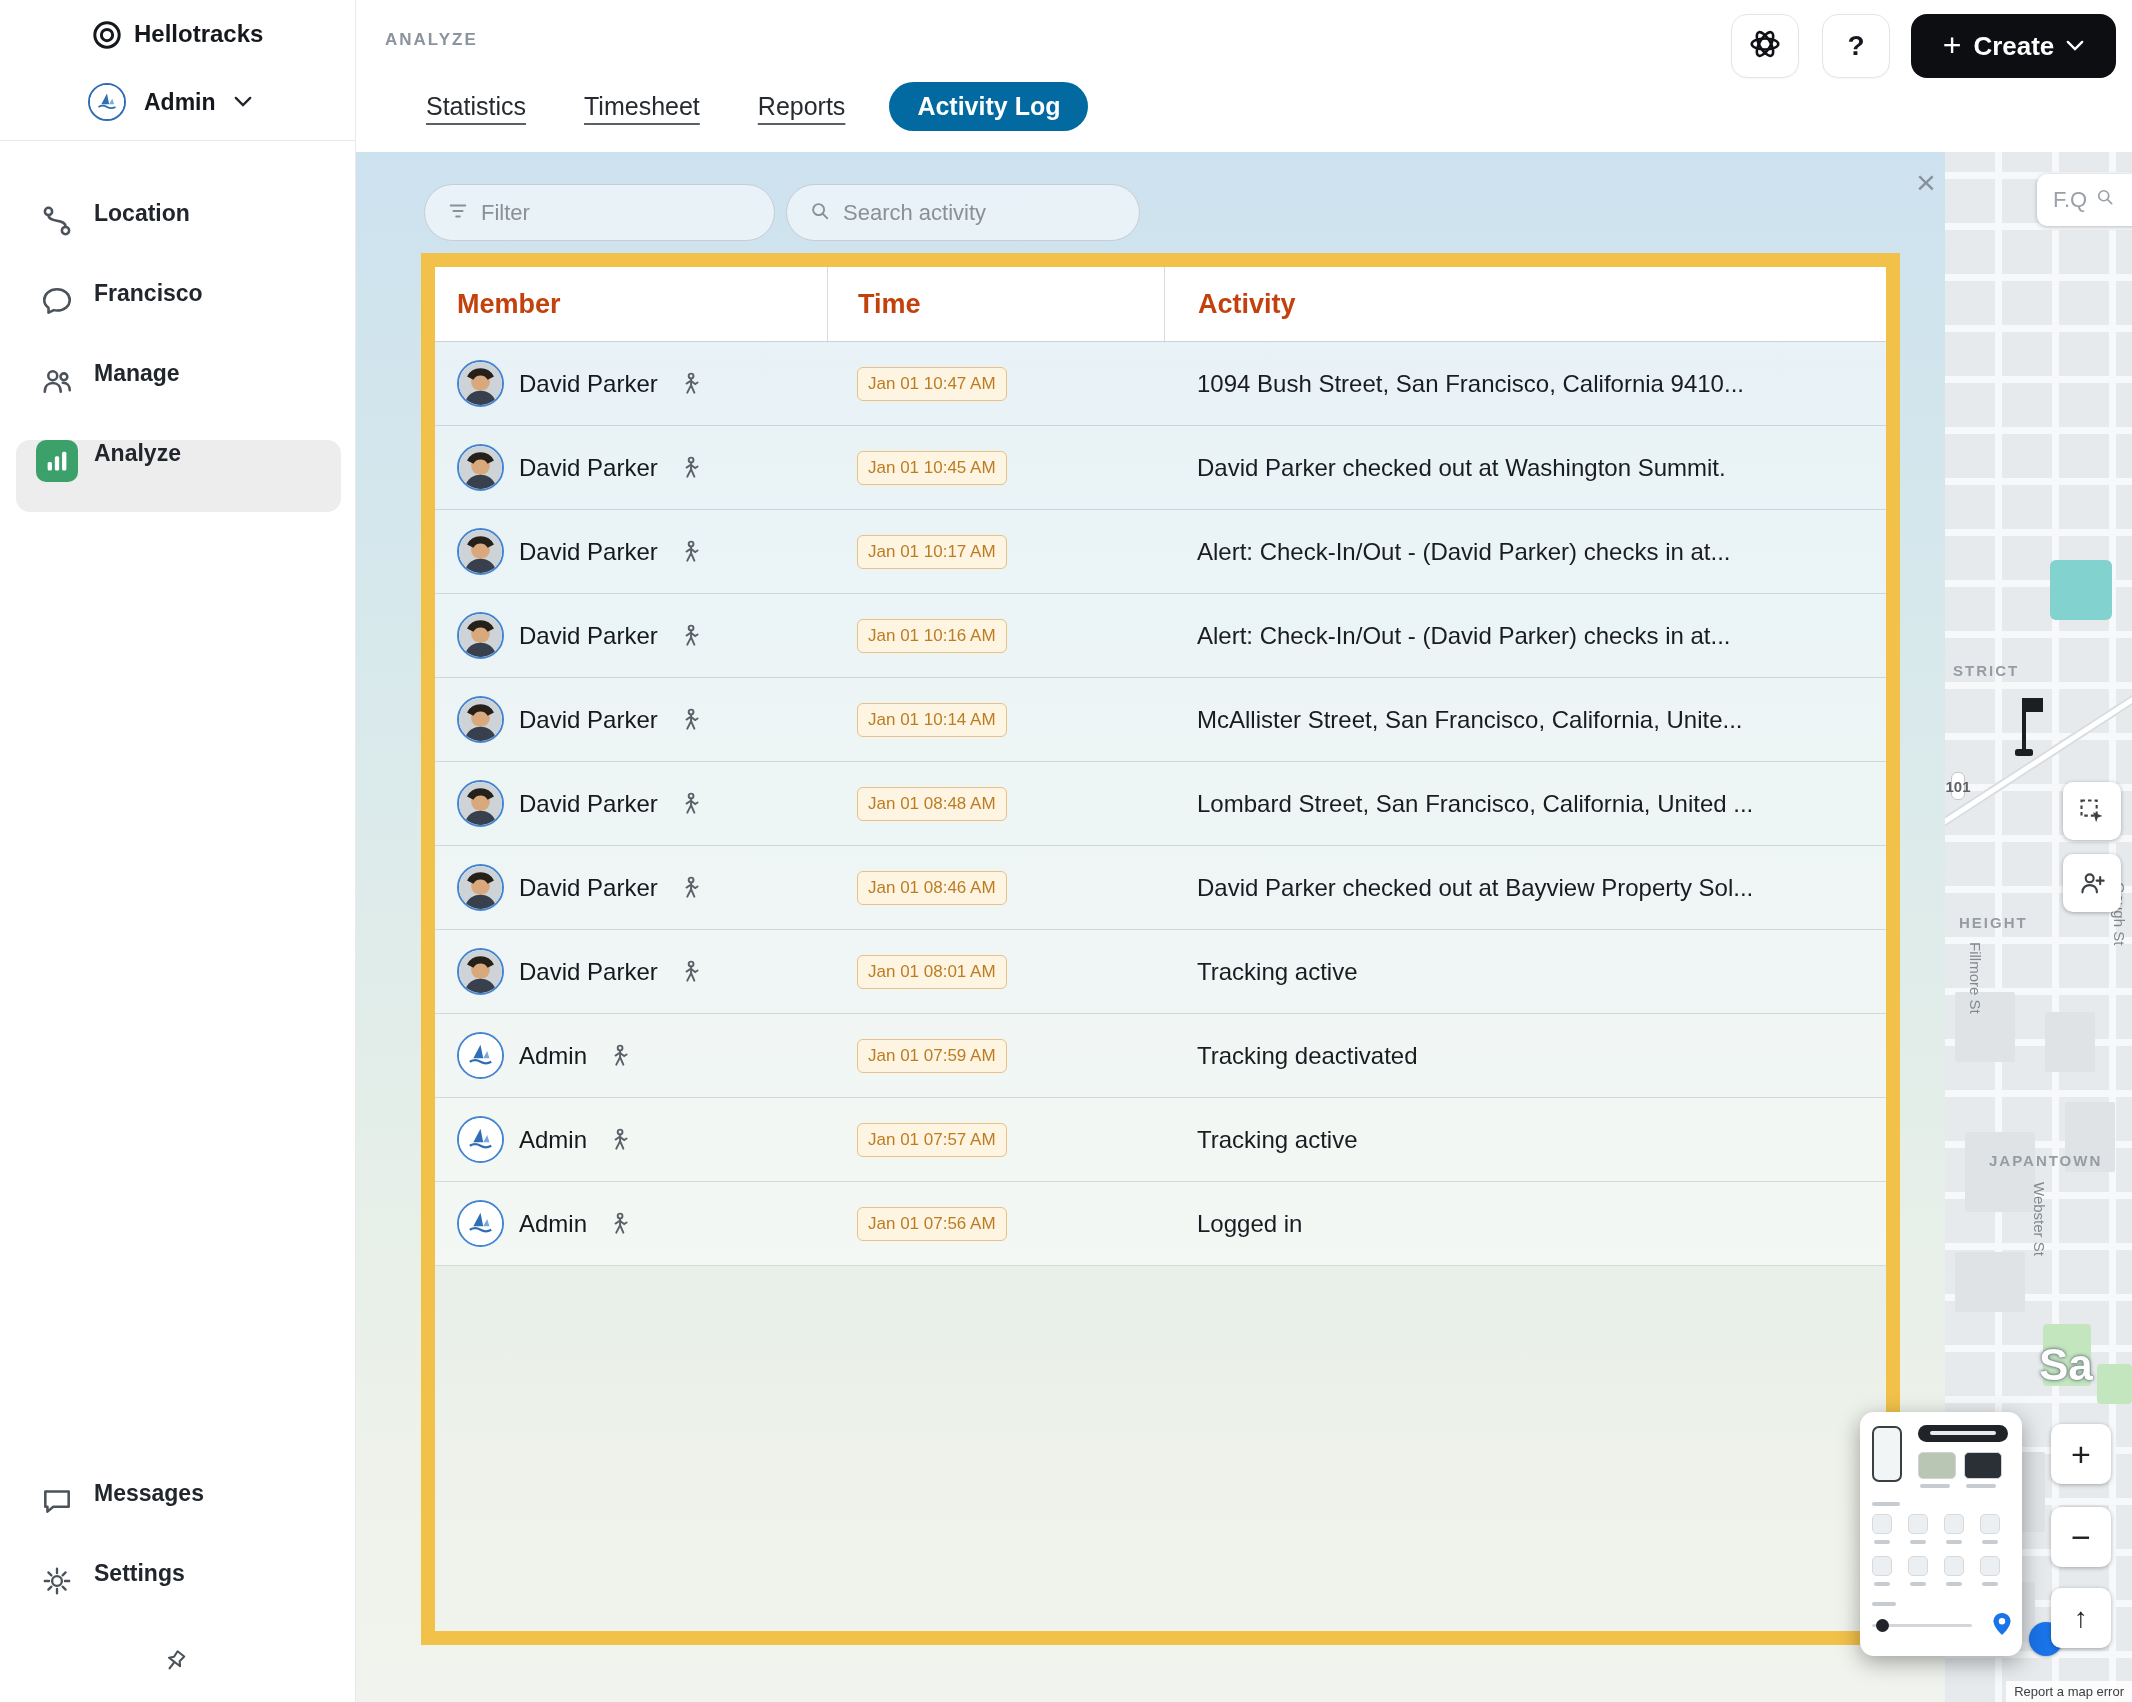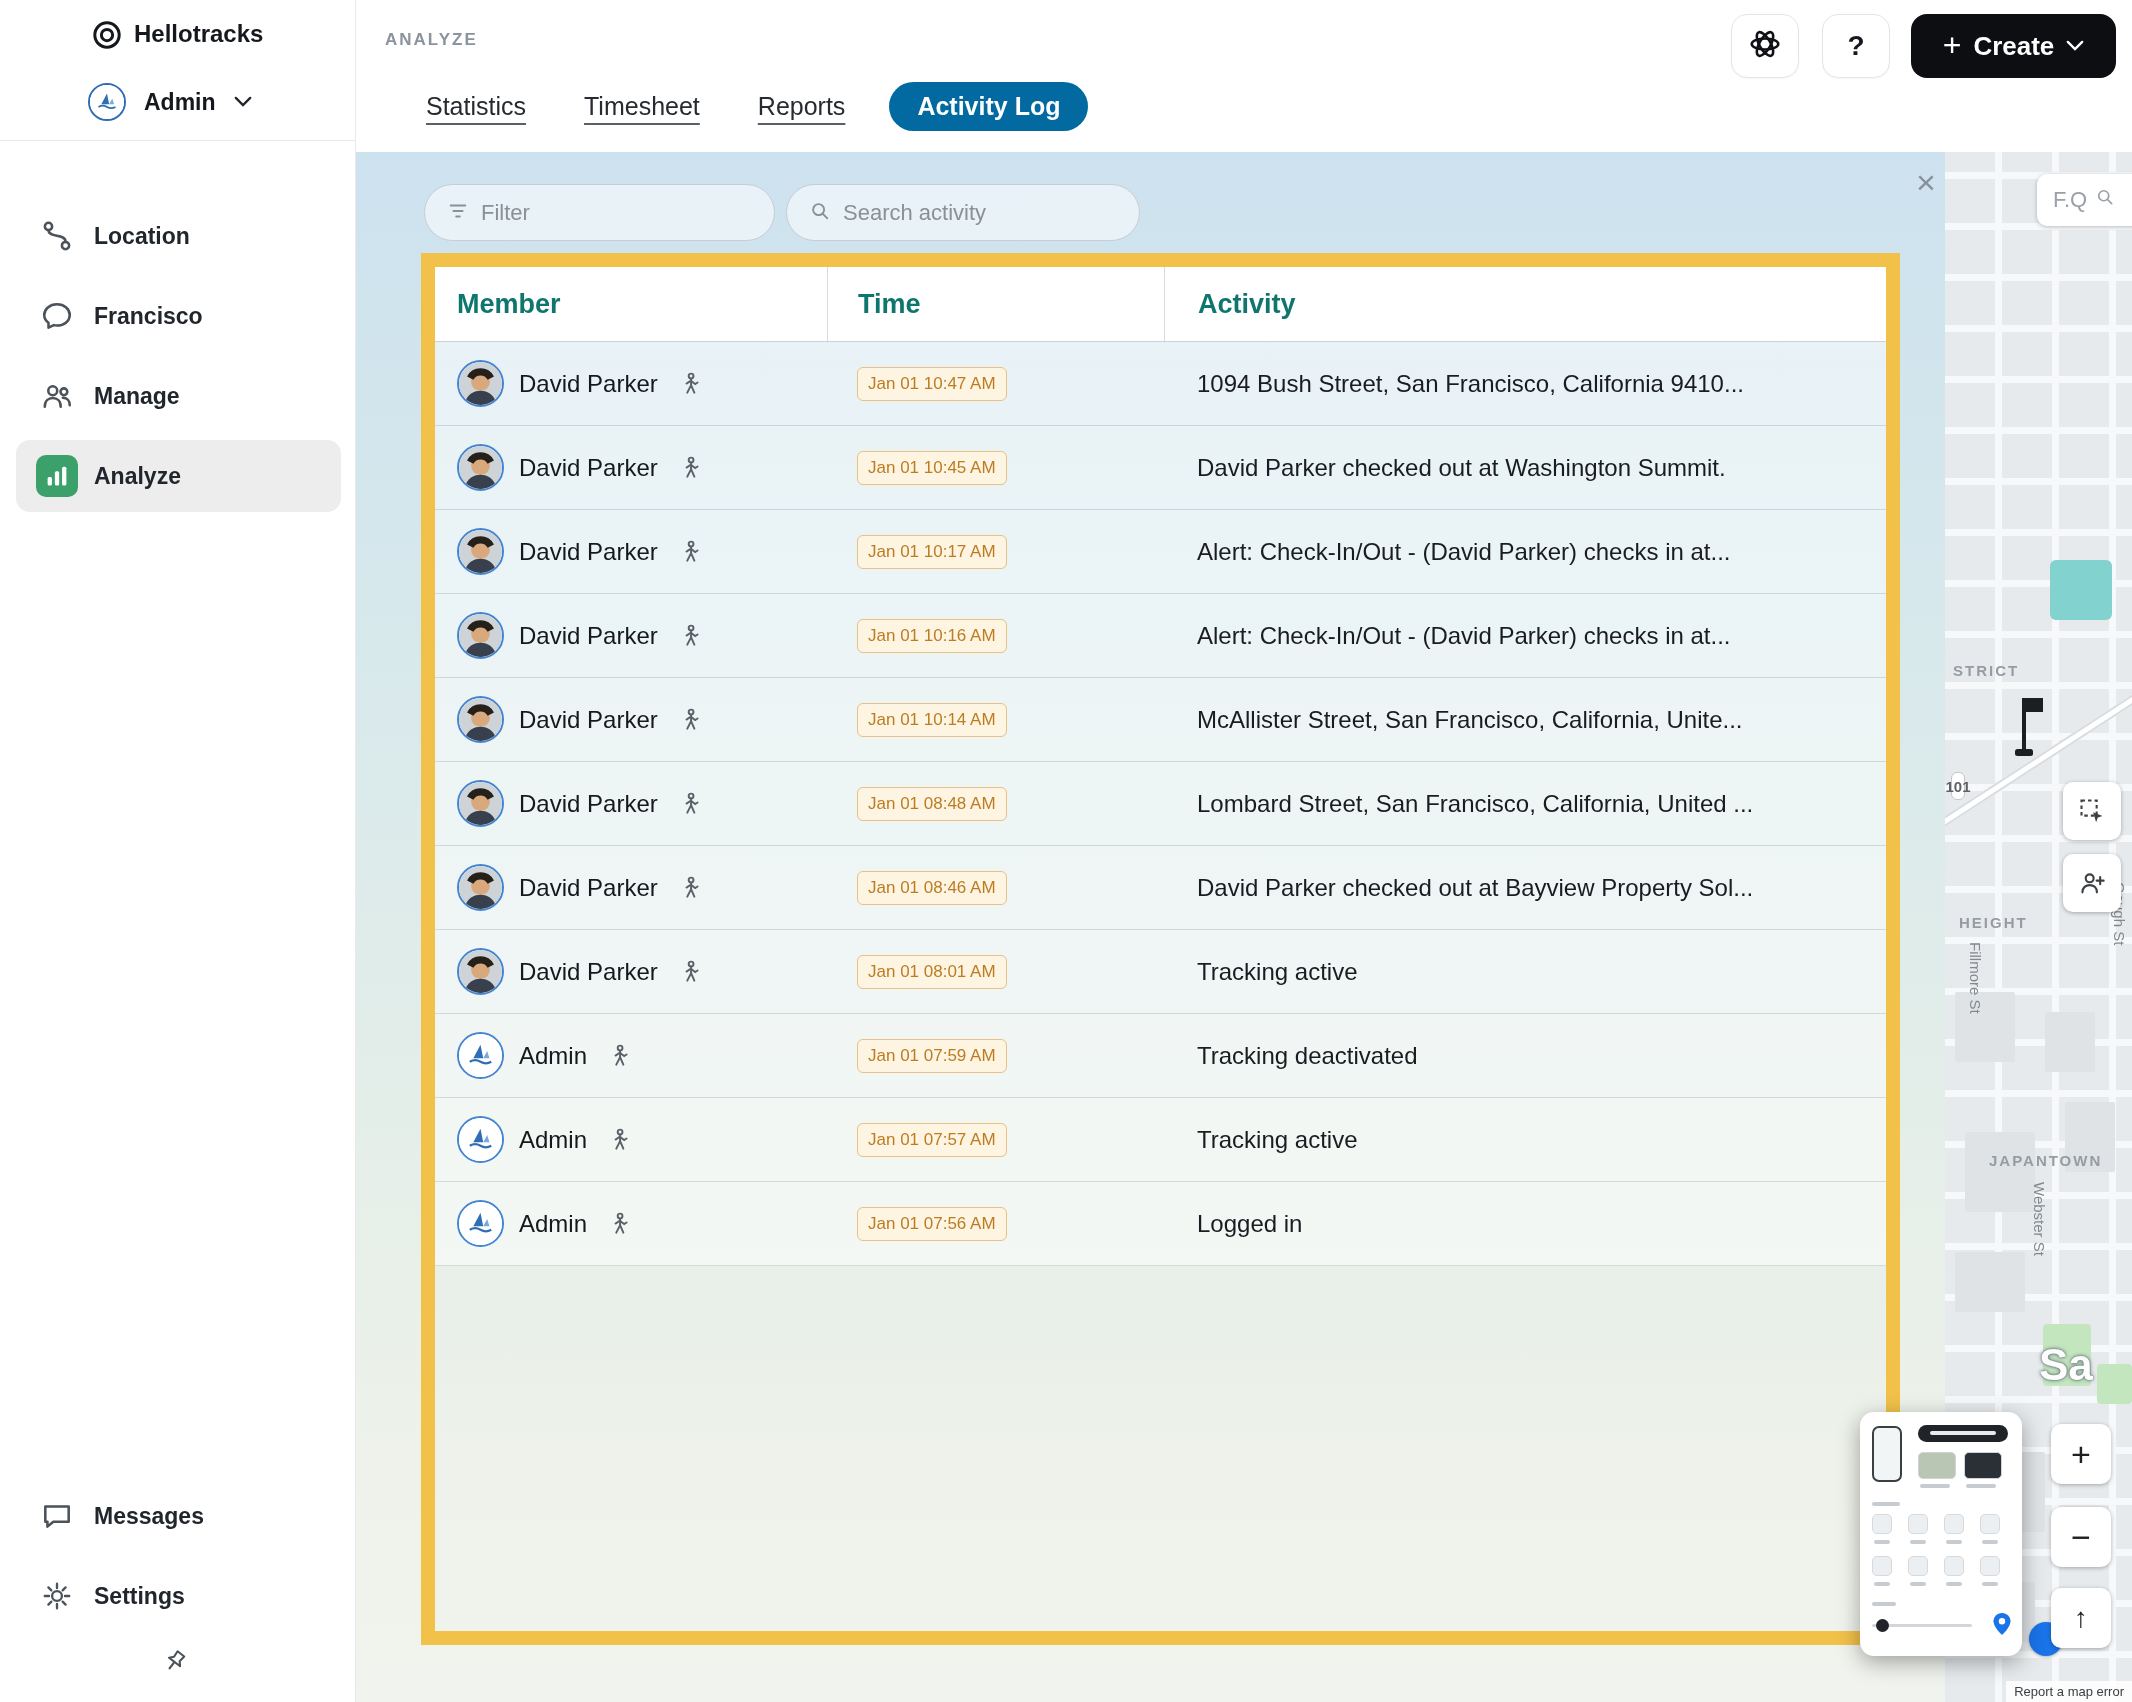--- a/index.html
+++ b/index.html
@@ -9,21 +9,21 @@
   
   .sidebar { position:absolute; left:0; top:0; width:356px; height:1702px; background:#fff; border-right:1px solid #e7e9ec; z-index:30; }
   .brand-row { position:absolute; left:92px; top:20px; height:40px; display:flex; gap:12px; }
   .brand-name { font-size:24px; font-weight:700; color:#15181c; }
   .account-row { position:absolute; left:88px; top:80px; height:44px; display:flex; align-items:center; gap:18px; cursor:pointer; }
   .account-avatar { width:38px; height:38px; border-radius:50%; border:2px solid #2f6db5; overflow:hidden; background:#fff; flex:none; }
   .account-avatar svg { width:100%; height:100%; display:block; }
   .account-name { font-size:23px; font-weight:700; color:#15181c; }
   .sidebar-divider { position:absolute; left:0; right:0; top:140px; height:1px; background:#e8eaed; }
   .nav { position:absolute; left:16px; right:14px; top:200px; display:flex; flex-direction:column; gap:8px; }
-  .nav-item { height:72px; display:flex; align-items:center; gap:16px; padding-left:20px; border-radius:14px; cursor:pointer; }
+  .nav-item { height:72px; display:flex; align-items:flex-start; gap:16px; padding-left:20px; border-radius:14px; cursor:pointer; }
   .nav-item.active { background:#ededee; }
   .nicon { width:42px; height:42px; display:flex; align-items:center; justify-content:center; flex:none; }
   .nicon.green-box { background:#3ba06a; border-radius:10px; }
   .nav-label { font-size:23px; font-weight:600; color:#21262c; }
   .sidebar-footer { position:absolute; left:16px; right:14px; top:1480px; display:flex; flex-direction:column; gap:8px; }
   .pin-btn { position:absolute; left:148px; top:1636px; width:56px; height:56px; display:flex; align-items:center; justify-content:center; cursor:pointer; border-radius:10px; }
 
   
   .main-header { position:absolute; left:356px; top:0; width:1776px; height:152px; background:#fff; z-index:10; }
   .section-label { position:absolute; left:29px; top:30px; font-size:17px; font-weight:700; letter-spacing:2px; color:#8b939c; }
@@ -43,21 +43,21 @@
   .pill-input { position:absolute; top:32px; height:57px; border:1.5px solid #c7cdd3; border-radius:29px; background:rgba(255,255,255,0.55); display:flex; align-items:center; gap:12px; padding:0 22px; }
   .filter-box { left:68px; width:351px; }
   .search-box { left:430px; width:354px; }
   .pill-input input { border:none; outline:none; background:transparent; font-size:22px; color:#333; width:100%; font-family:"Liberation Sans", sans-serif; }
   .pill-input input::placeholder { color:#8a9097; }
   .panel-close { position:absolute; left:1548px; top:8px; width:44px; height:44px; display:flex; align-items:center; justify-content:center; font-size:34px; color:#8a9097; cursor:pointer; }
 
   
   .activity-table { position:absolute; left:65px; top:101px; width:1479px; height:1392px; border:14px solid #F1C14A; }
   .thead { height:75px; background:#fff; display:grid; grid-template-columns:392px 337px 1fr; border-bottom:1px solid #ccd1d6; }
-  .hcell { font-size:27px; font-weight:700; color:#0f766e; display:flex; align-items:center; height:100%; }
+  .hcell { font-size:27px; font-weight:700; color:#c2410c; display:flex; align-items:center; height:100%; }
   .hcell.c-member { padding-left:22px; }
   .hcell.c-time { padding-left:30px; border-left:1px solid #d7dbdf; }
   .hcell.c-activity { padding-left:33px; border-left:1px solid #d7dbdf; }
   .trow { height:84px; display:grid; grid-template-columns:392px 337px 1fr; align-items:center; background:rgba(255,255,255,0.5); border-bottom:1px solid rgba(130,142,152,0.28); cursor:pointer; }
   .member-cell { display:flex; align-items:center; gap:15px; padding-left:22px; min-width:0; }
   .avatar { width:47px; height:47px; border-radius:50%; border:2.5px solid #4285d3; overflow:hidden; background:#fff; flex:none; }
   .avatar svg { width:100%; height:100%; display:block; }
   .mname { font-size:24px; color:#15181c; white-space:nowrap; }
   .walk { display:flex; margin-left:4px; }
   .time-cell { padding-left:30px; }

